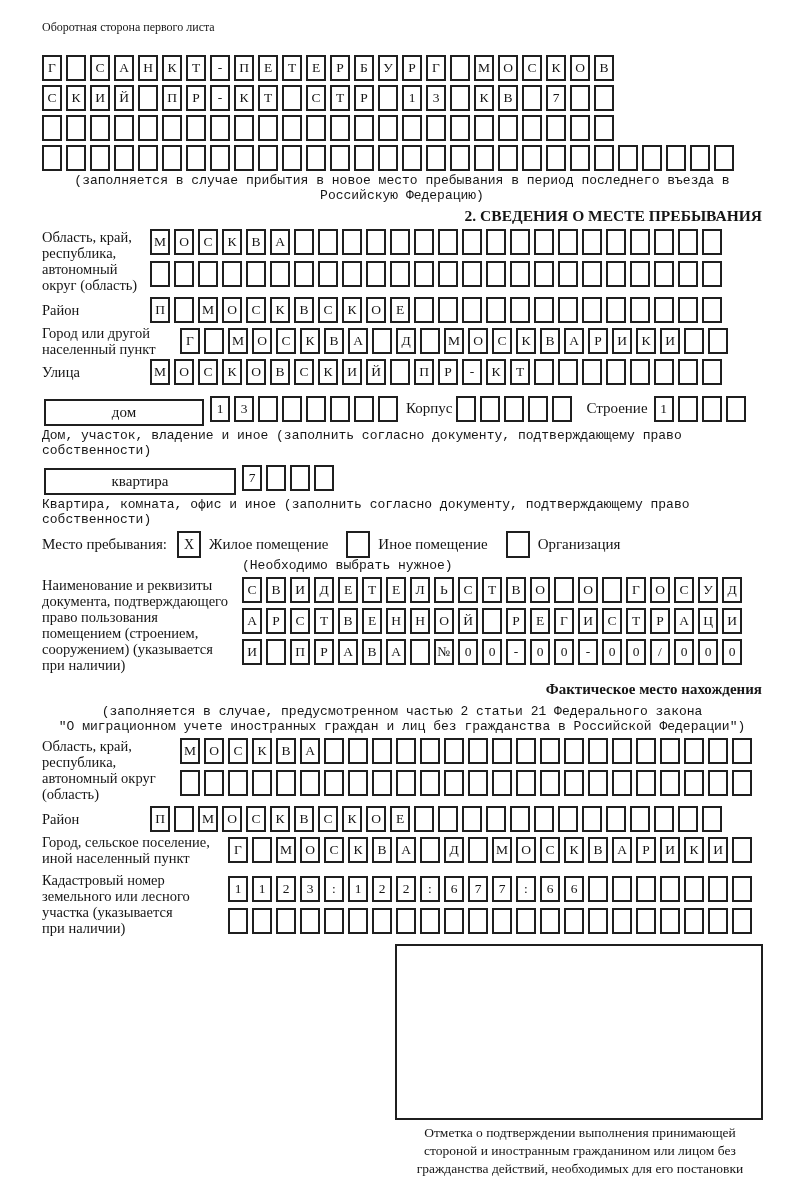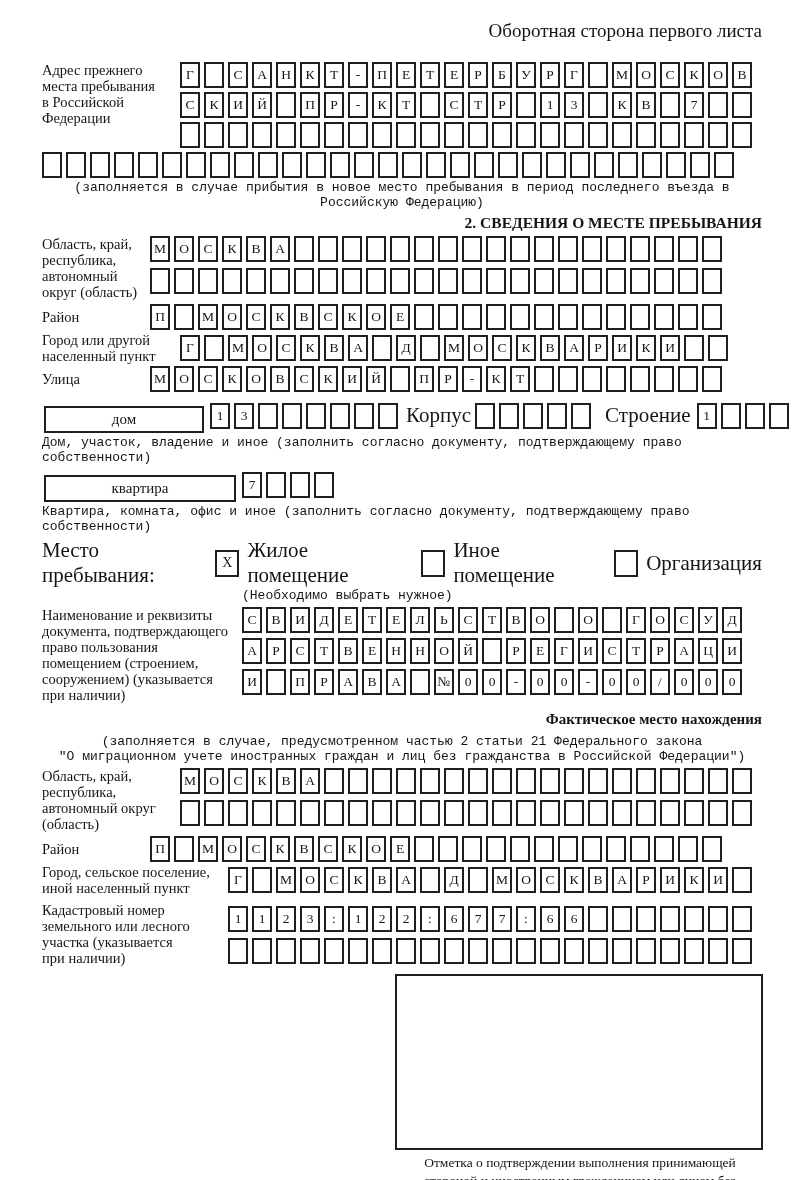--- a/index.html
+++ b/index.html
@@ -3,25 +3,25 @@
 <meta charset="utf-8">
 <style>
   * { margin:0; padding:0; box-sizing:border-box; }
   html,body { background:#fff; }
   body {
     width:800px; height:1180px;
     font-family:"Liberation Serif","DejaVu Serif",serif;
     color:#151515;
   }
   .page { position:relative; width:800px; height:1180px; padding:20px 38px 0 42px; overflow:hidden; }
-  .header-note { text-align:right; font-size:19px; margin-bottom:20px; }
+  .header-note { text-align:left; font-size:12px; margin-bottom:20px; }
   .row { display:flex; align-items:flex-start; }
   .row.vcenter { align-items:center; }
   .lbl { font-size:14.5px; line-height:16px; white-space:pre-line; flex:0 0 auto; }
-  .lbl-inline { font-size:21px; }
+  .lbl-inline { font-size:15px; }
   .cells { display:flex; gap:4px; flex:0 0 auto; }
   .cell {
     width:20px; height:26px; border:2px solid #1f1f1f;
     display:flex; align-items:center; justify-content:center;
     font-size:13.5px; flex:0 0 auto; background:#fff;
   }
   .grid-col { display:flex; flex-direction:column; gap:4px; }
   .note { font-size:13px;font-family:Liberation Mono, monospace; }
   .center { text-align:center; }
   .sec-title { font-size:15.5px; font-weight:bold; text-align:right; }
@@ -38,24 +38,20 @@
   .mt2{margin-top:2px}.mt4{margin-top:4px}.mt6{margin-top:6px}.mt8{margin-top:8px}
 </style>
 </head>
 <body>
 
 <div class="page">
 
   <div class="header-note">Оборотная сторона первого листа</div>
 
   <div class="row">
-    <div class="lbl" style="width:138px">Адрес прежнего
-места пребывания
-в Российской
-Федерации</div>
     <div class="grid-col">
       <div class="cells">
           <div class="cell">Г</div>
           <div class="cell"></div>
           <div class="cell">С</div>
           <div class="cell">А</div>
           <div class="cell">Н</div>
           <div class="cell">К</div>
           <div class="cell">Т</div>
           <div class="cell">-</div>

